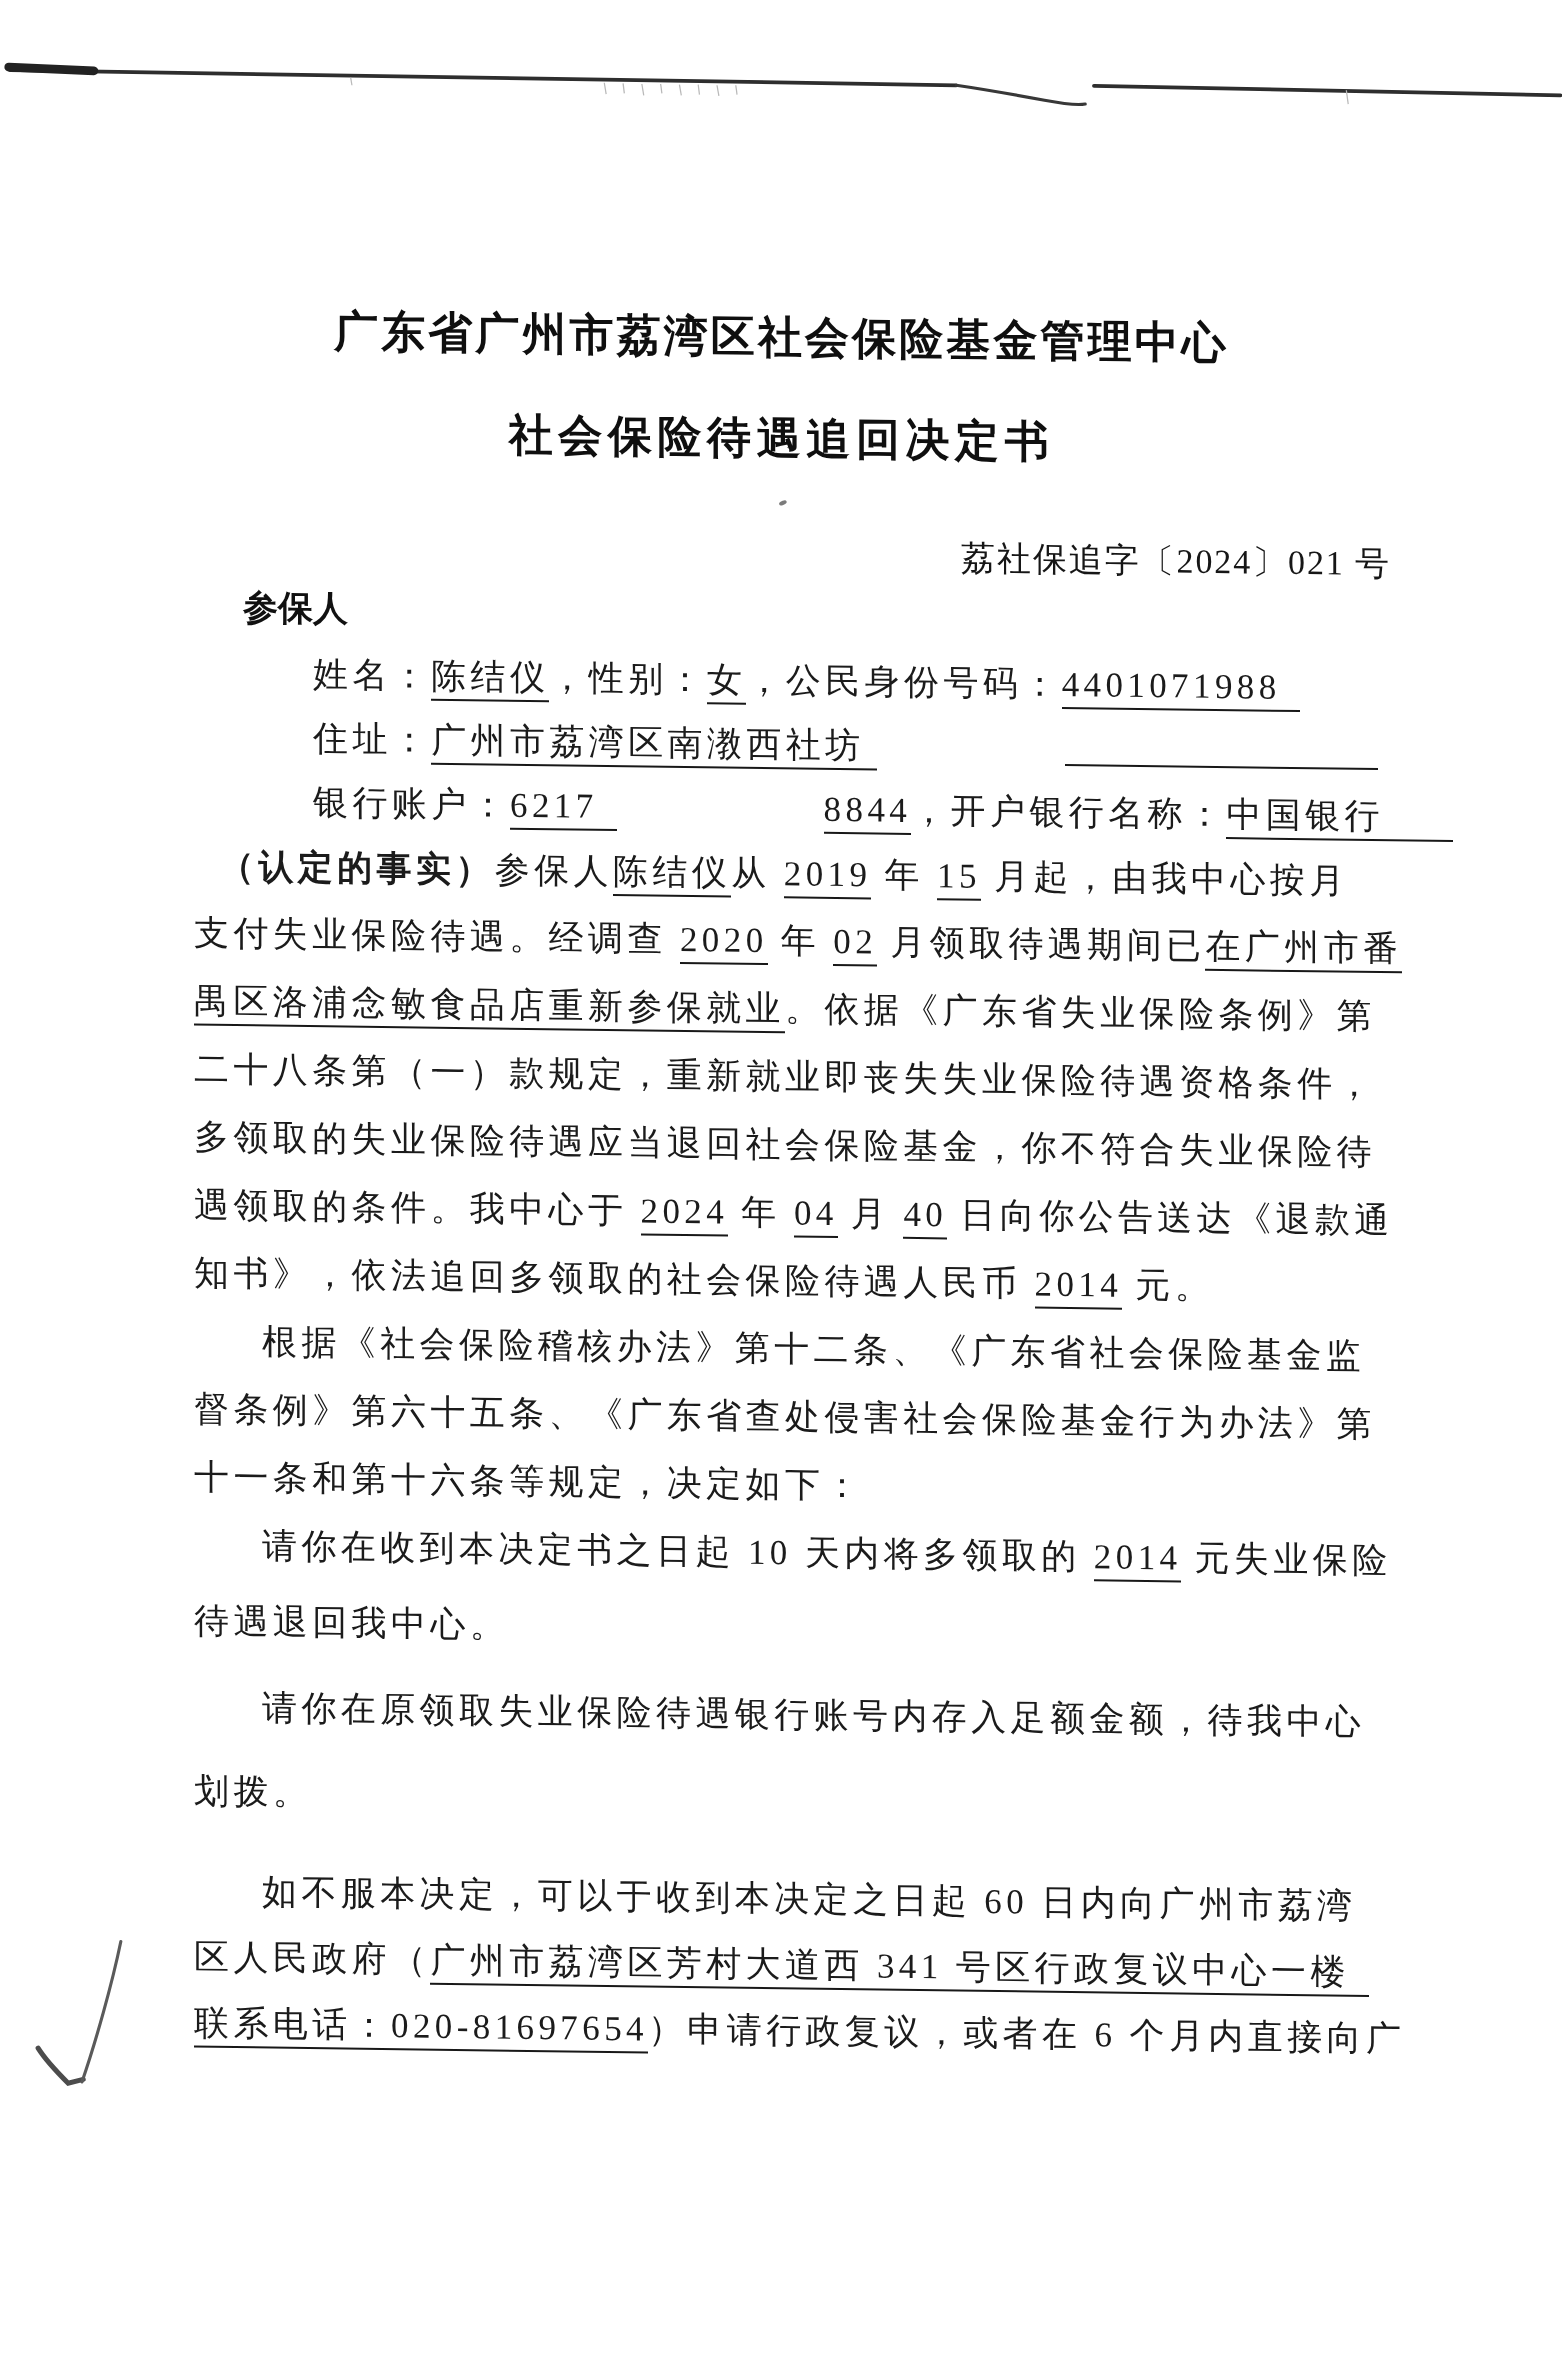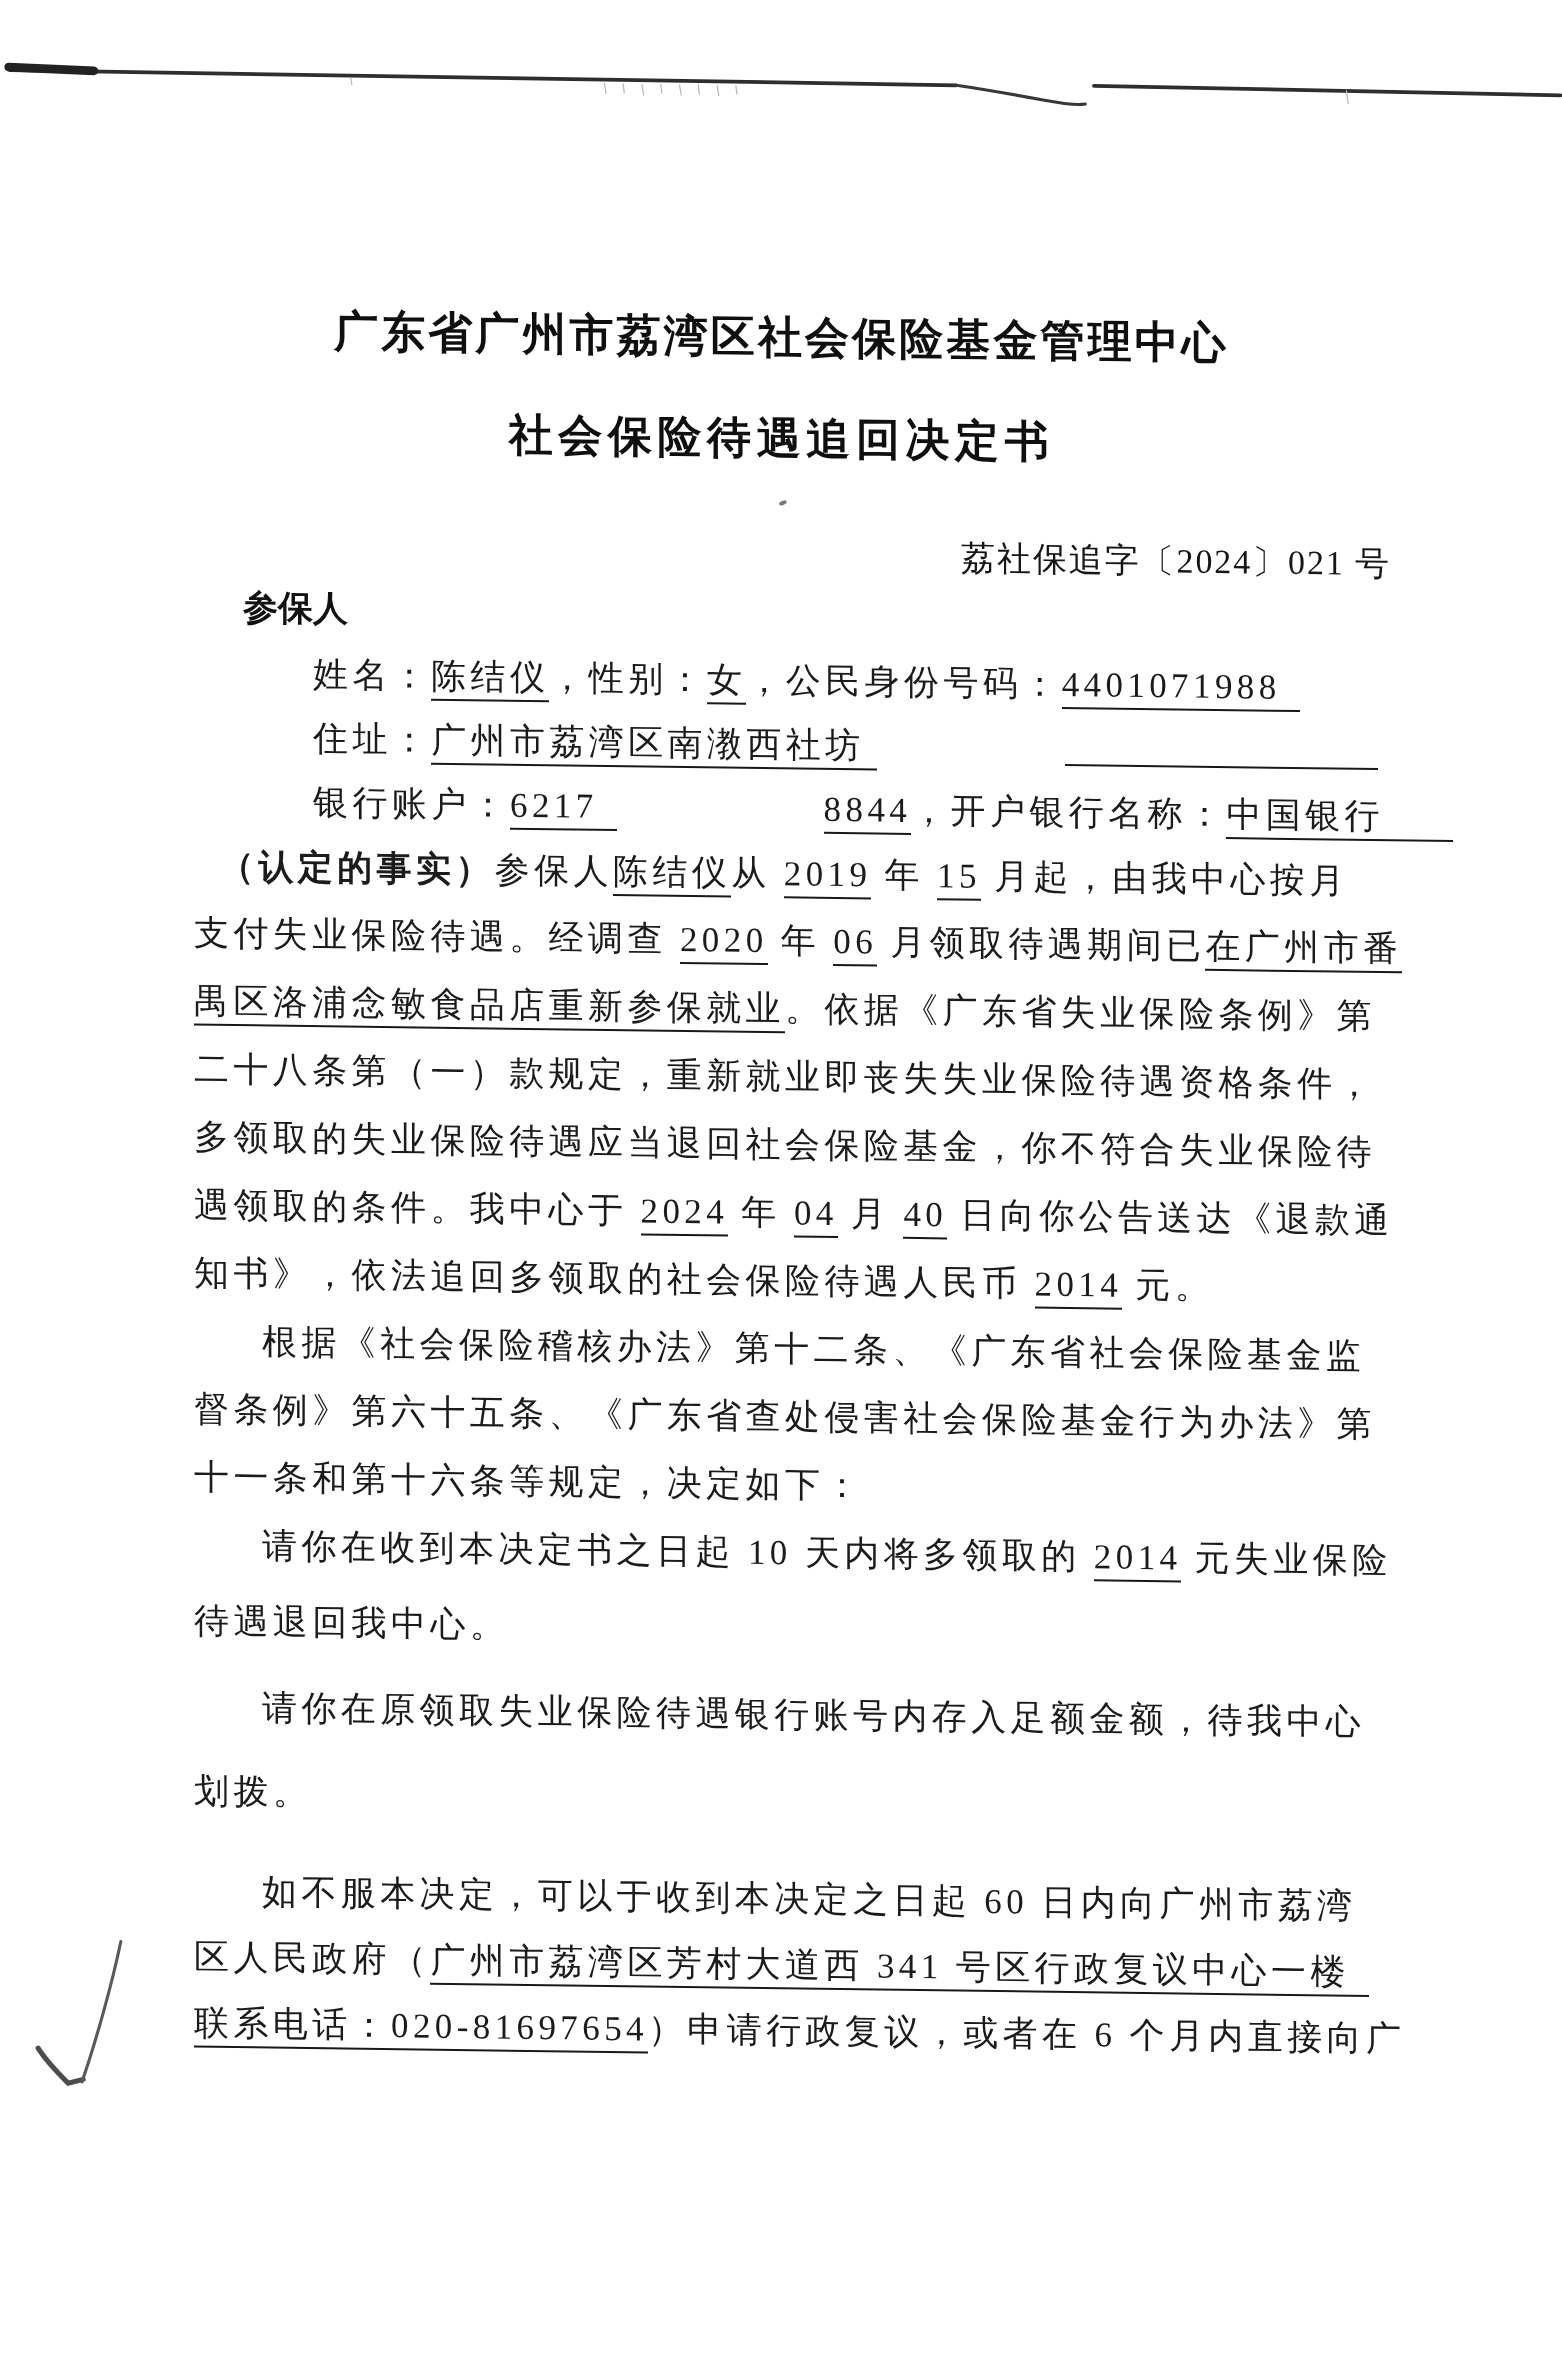--- a/index.html
+++ b/index.html
@@ -89,21 +89,21 @@
   <div id="docNum">荔社保追字〔2024〕021 号</div>
   <div id="party">参保人</div>
   <div id="docBody">
       <div class="block" data-block="recipient-info">
         <div class="line" style="padding-left: 119px;"><span>姓名：</span><span class="u">陈结仪</span><span>，性别：</span><span class="u">女</span><span>，公民身份号码：</span><span class="u" style="padding-right: 19px;">4401071988</span></div>
         <div class="line" style="padding-left: 119px;"><span>住址：</span><span class="u" style="padding-right: 12.5px;">广州市荔湾区南漖西社坊</span><span class="gapseg" style="width: 188px;"></span><span class="blankseg" style="width: 313px;"></span></div>
         <div class="line" style="padding-left: 119px;"><span>银行账户：</span><span class="u" style="padding-right: 19px;">6217</span><span class="gapseg" style="width: 207px;"></span><span class="u">8844</span><span>，开户银行名称：</span><span class="u" style="padding-right: 69px;">中国银行</span></div>
       </div>
       <div class="block" data-block="facts">
         <div class="line" style="padding-left: 25px;"><span class="b">（认定的事实）</span><span>参保人</span><span class="u">陈结仪</span><span>从 </span><span class="u">2019</span><span> 年 </span><span class="u">15</span><span> 月起，由我中心按月</span></div>
-        <div class="line"><span>支付失业保险待遇。经调查 </span><span class="u">2020</span><span> 年 </span><span class="u">06</span><span> 月领取待遇期间已</span><span class="u">在广州市番</span></div>
+        <div class="line"><span>支付失业保险待遇。经调查 </span><span class="u">2020</span><span> 年 </span><span class="u">02</span><span> 月领取待遇期间已</span><span class="u">在广州市番</span></div>
         <div class="line"><span class="u">禺区洛浦念敏食品店重新参保就业</span><span>。依据《广东省失业保险条例》第</span></div>
         <div class="line"><span>二十八条第（一）款规定，重新就业即丧失失业保险待遇资格条件，</span></div>
         <div class="line"><span>多领取的失业保险待遇应当退回社会保险基金，你不符合失业保险待</span></div>
         <div class="line"><span>遇领取的条件。我中心于 </span><span class="u">2024</span><span> 年 </span><span class="u">04</span><span> 月 </span><span class="u">40</span><span> 日向你公告送达《退款通</span></div>
         <div class="line"><span>知书》，依法追回多领取的社会保险待遇人民币 </span><span class="u">2014</span><span> 元。</span></div>
       </div>
       <div class="block" data-block="legal-basis">
         <div class="line" style="padding-left: 68px;"><span>根据《社会保险稽核办法》第十二条、《广东省社会保险基金监</span></div>
         <div class="line"><span>督条例》第六十五条、《广东省查处侵害社会保险基金行为办法》第</span></div>
         <div class="line"><span>十一条和第十六条等规定，决定如下：</span></div>

